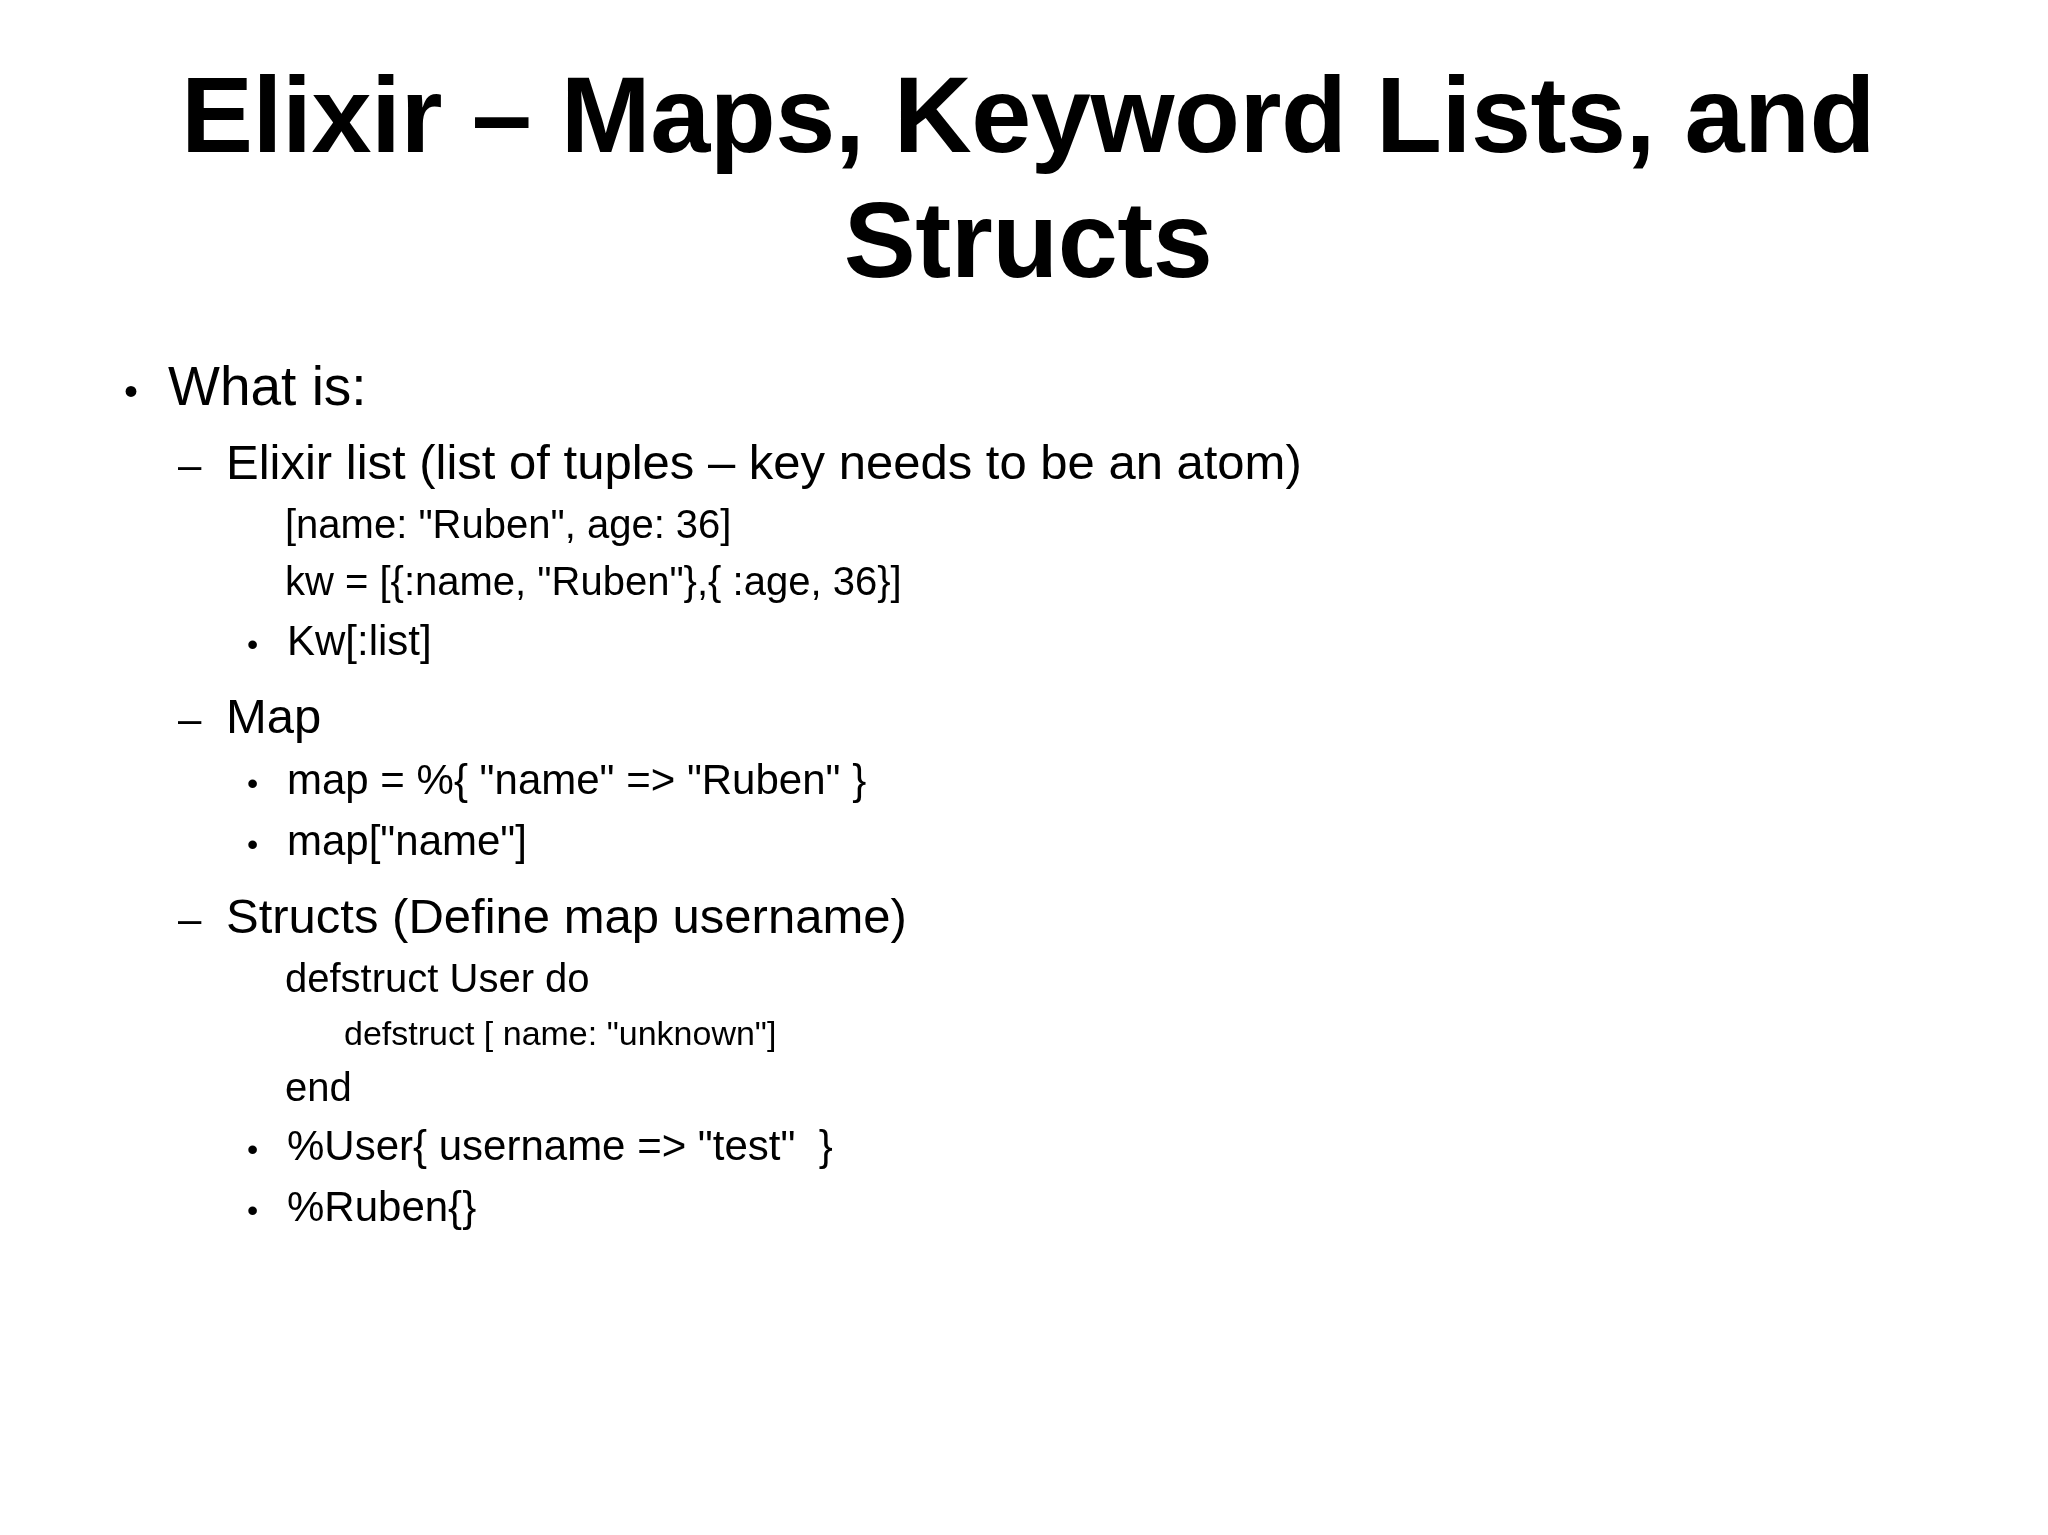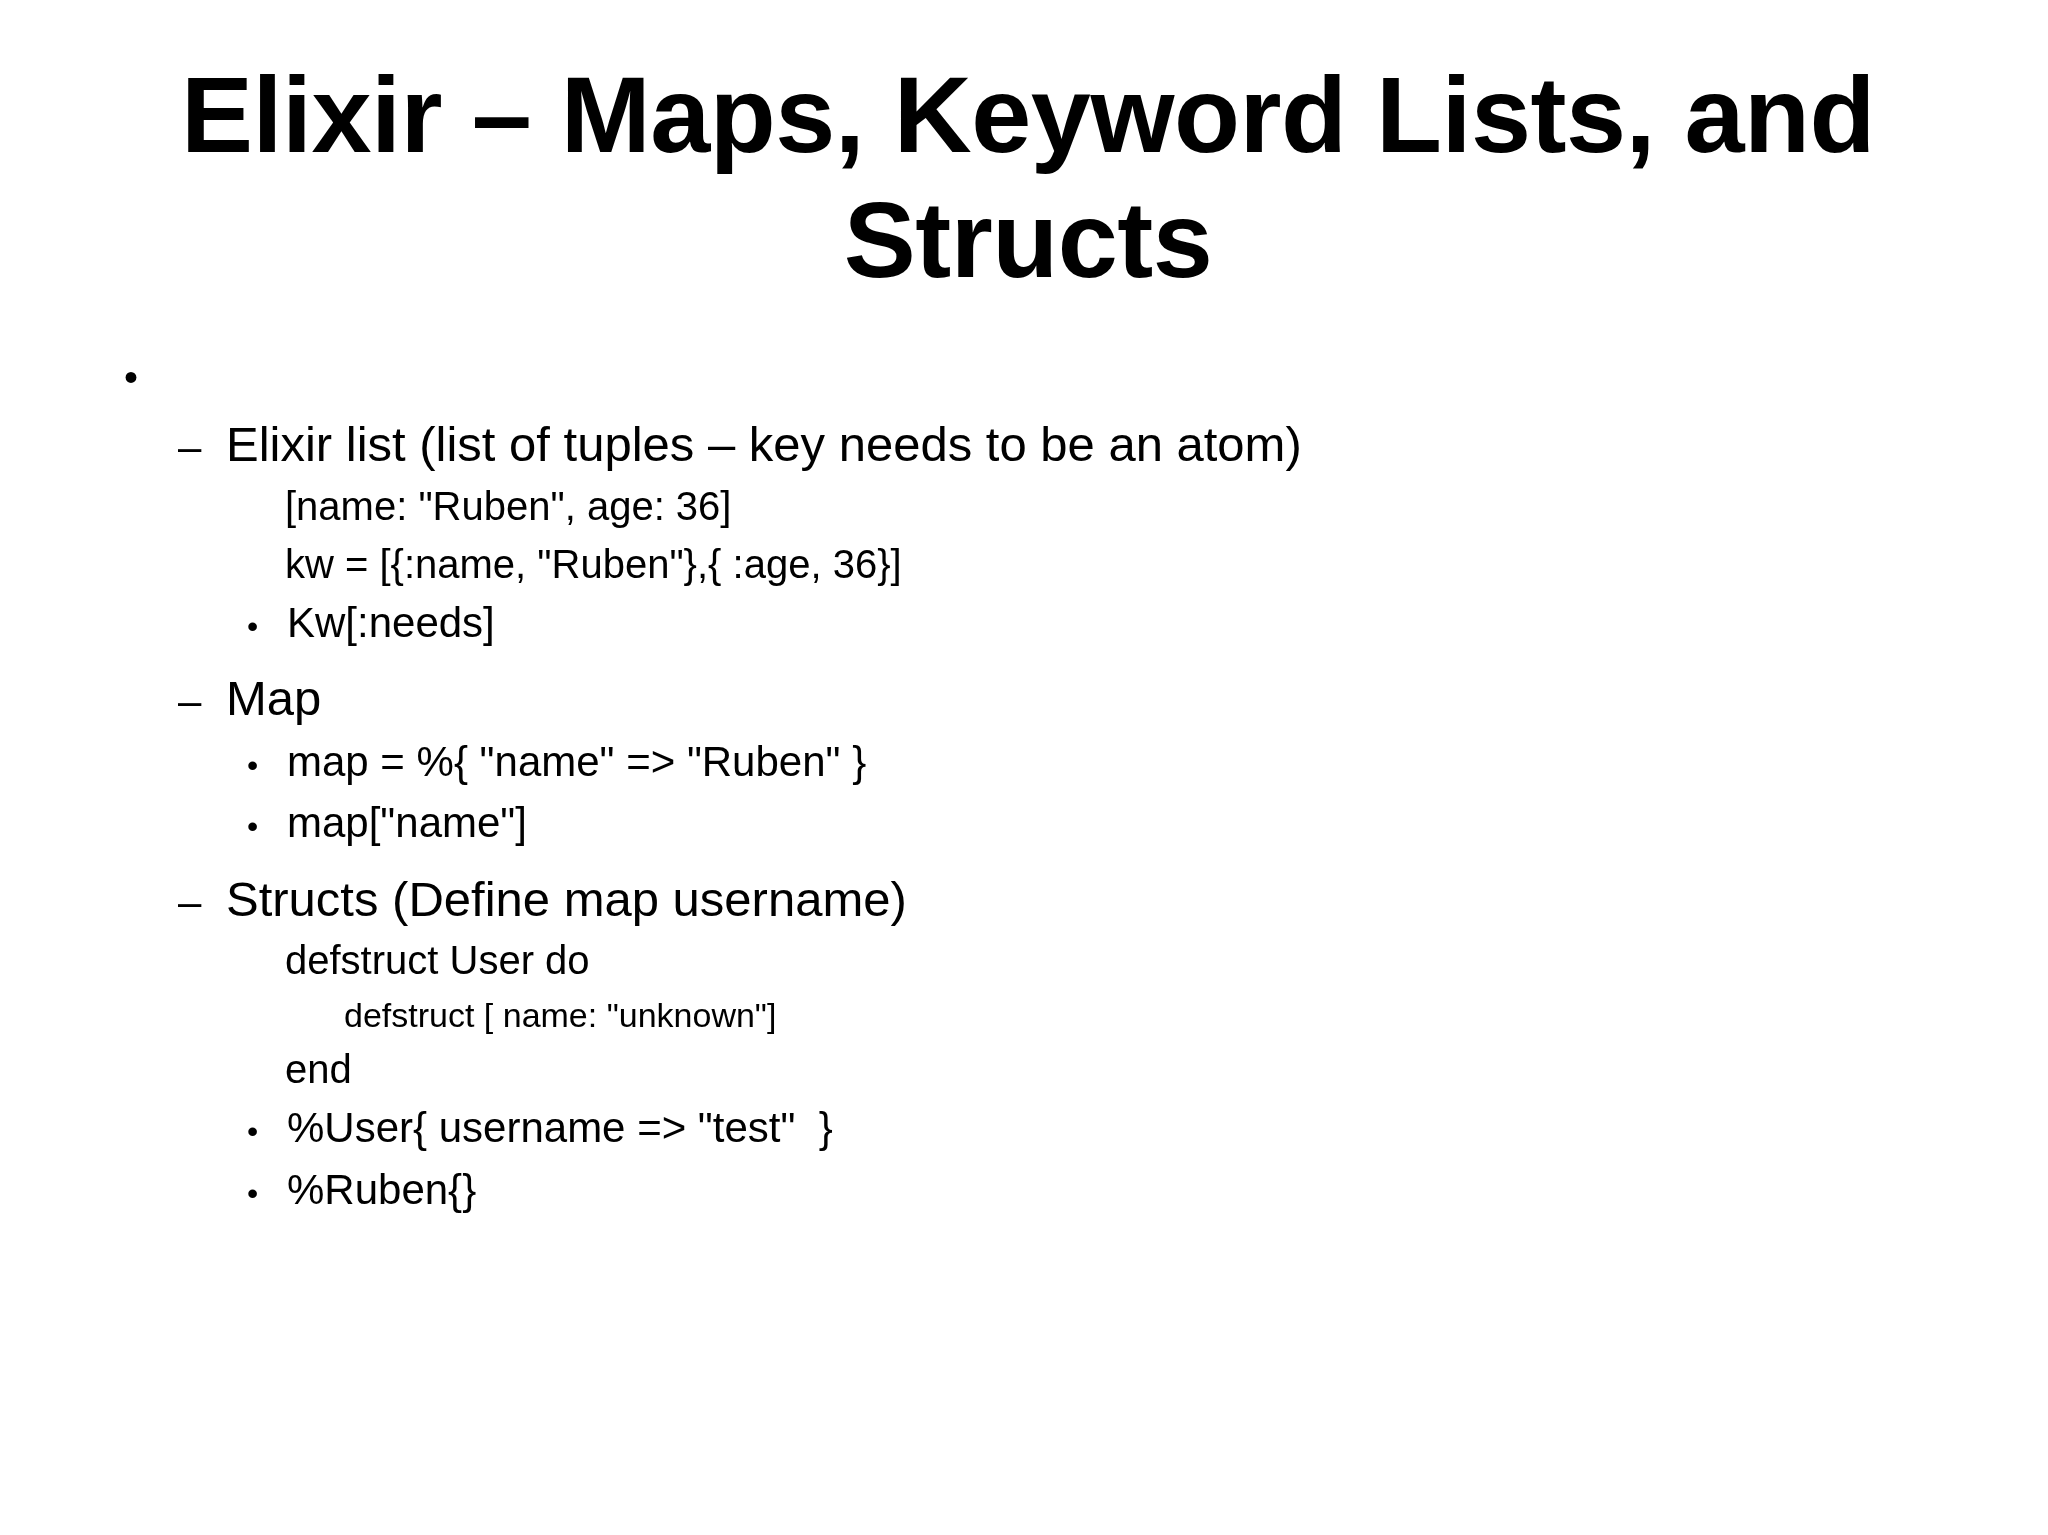--- a/index.html
+++ b/index.html
@@ -112,38 +112,39 @@
 <body>
 
 <div class="slide">
 
   <h1 class="slide-title">Elixir – Maps, Keyword Lists, and Structs</h1>
 
   <div class="body">
 
     <div class="line lvl1">
       <span class="bullet-mark">•</span>
+      <span class="line-text">What is:</span>
     </div>
 
     <div class="line lvl2">
       <span class="bullet-mark">–</span>
       <span class="line-text">Elixir list (list of tuples – key needs to be an atom)</span>
     </div>
 
     <div class="line code3">
       <span class="line-text">[name: "Ruben", age: 36]</span>
     </div>
 
     <div class="line code3">
       <span class="line-text">kw = [{:name, "Ruben"},{ :age, 36}]</span>
     </div>
 
     <div class="line lvl3">
       <span class="bullet-mark">•</span>
-      <span class="line-text">Kw[:needs]</span>
+      <span class="line-text">Kw[:list]</span>
     </div>
 
     <div class="gap-sm"></div>
 
     <div class="line lvl2">
       <span class="bullet-mark">–</span>
       <span class="line-text">Map</span>
     </div>
 
     <div class="line lvl3">

